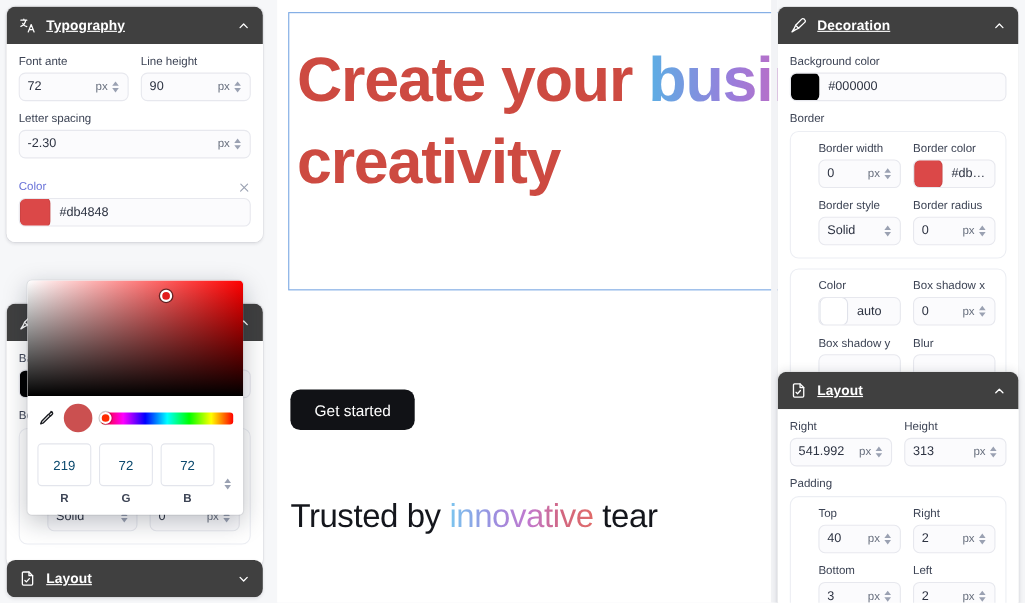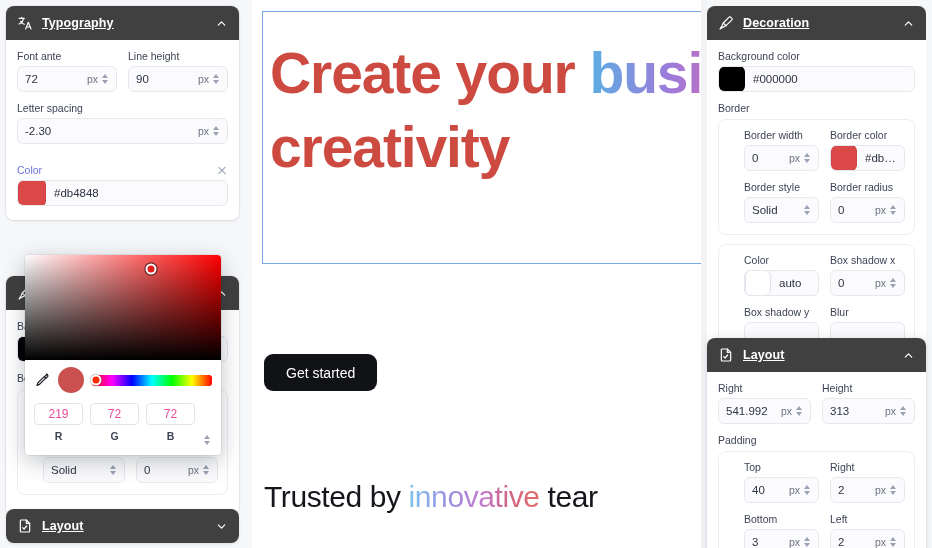--- a/index.html
+++ b/index.html
@@ -133,23 +133,23 @@
     background:linear-gradient(to right,#ff0000,#ff00ff,#0000ff,#00ffff,#00ff00,#ffff00,#ff0000);
   }
   .hue-knob{
     position:absolute; left:4px; top:50%; transform:translate(-50%,-50%);
     width:11px;height:11px;border-radius:50%;background:#ff2b00;
     border:2px solid #fff; box-shadow:0 0 0 1px rgba(0,0,0,.2);
   }
   .rgb{display:flex;gap:7px;margin-top:10px;align-items:flex-start;}
   .rgb-cell{flex:1;}
   .rgb-box{
-    height:22px;border:1px solid #e3e5ec;border-radius:4px;
+    height:39px;border:1px solid #e3e5ec;border-radius:4px;
     display:flex;align-items:center;justify-content:center;
-    font-size:12px;color:#ec4899;
+    font-size:12px;color:#0c4a6e;
   }
   .rgb-cap{
     text-align:center;font-size:10.5px;color:#3d4455;margin-top:5px;font-weight:bold;
   }
   .rgb-step{width:10px;flex:none;padding-top:30px;display:flex;justify-content:center;}
 
   
   #canvas{
     position:absolute; left:252px; top:0; width:455px; height:548px;
     background:#ffffff; overflow:hidden;
@@ -172,21 +172,21 @@
     position:absolute; left:12px; top:278px; width:430px;
     font-size:12.4px; line-height:21px; color:#4a5160;
   }
   #cta{
     position:absolute; left:12px; top:354px;
     background:#111216; color:#fff; border:0;
     border-radius:9px; padding:0 22px; height:37px;
     font-size:14px; font-family:inherit; cursor:pointer;
   }
   #trusted{
-    position:absolute; left:12px; top:477px;
+    position:absolute; left:12px; top:450px;
     font-size:30px; line-height:40px; letter-spacing:-.4px;
     color:#14161c; white-space:nowrap;
   }
   .grad-inno{
     background:linear-gradient(90deg,#7bc4ee 0%, #9a8fe0 30%, #c278cd 55%, #d2667f 78%, #e06b68 100%);
     -webkit-background-clip:text; background-clip:text; color:transparent;
   }
   #right-layout{position:absolute; left:707px; top:338px; width:219px;
     box-shadow:0 -2px 8px rgba(16,24,40,.08),0 1px 3px rgba(16,24,40,.10);}
   #right-layout .panel-body{padding:10px 11px 4px 11px;}

